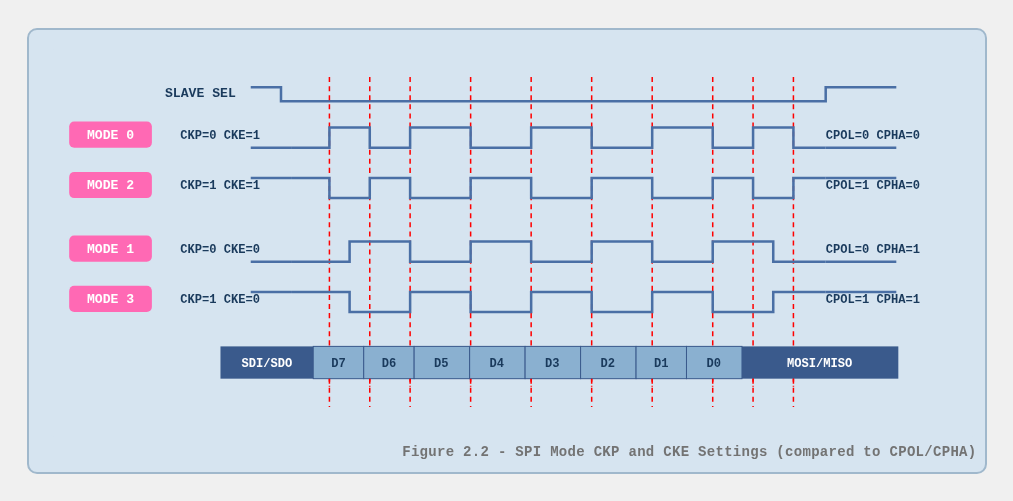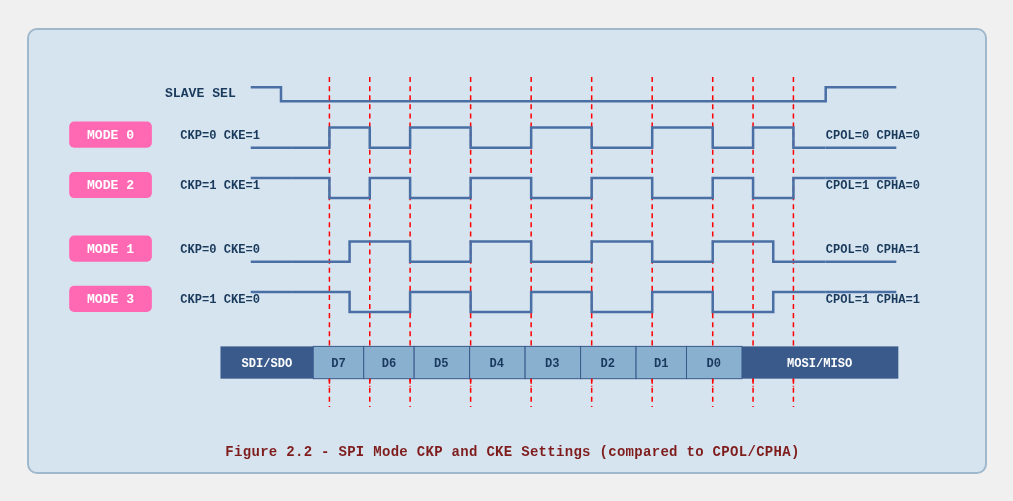--- a/index.html
+++ b/index.html
@@ -19,25 +19,25 @@
       border: 2px solid #a0b8cc;
       border-radius: 10px;
       padding: 18px 8px 12px 20px;
     }
     .diagram-area {
       position: relative;
       width: 100%;
       height: 390px;
     }
     .caption {
-      text-align: center;
+      text-align: right;
       font-family: 'Courier New', Courier, monospace;
       font-size: 14px;
       font-weight: bold;
-      color: #7f1d1d;
+      color: #737373;
       margin-top: 6px;
       letter-spacing: 0.3px;
     }
 
     
     .diagram-svg {
       width: 100%;
       height: 100%;
     }
   </style>

